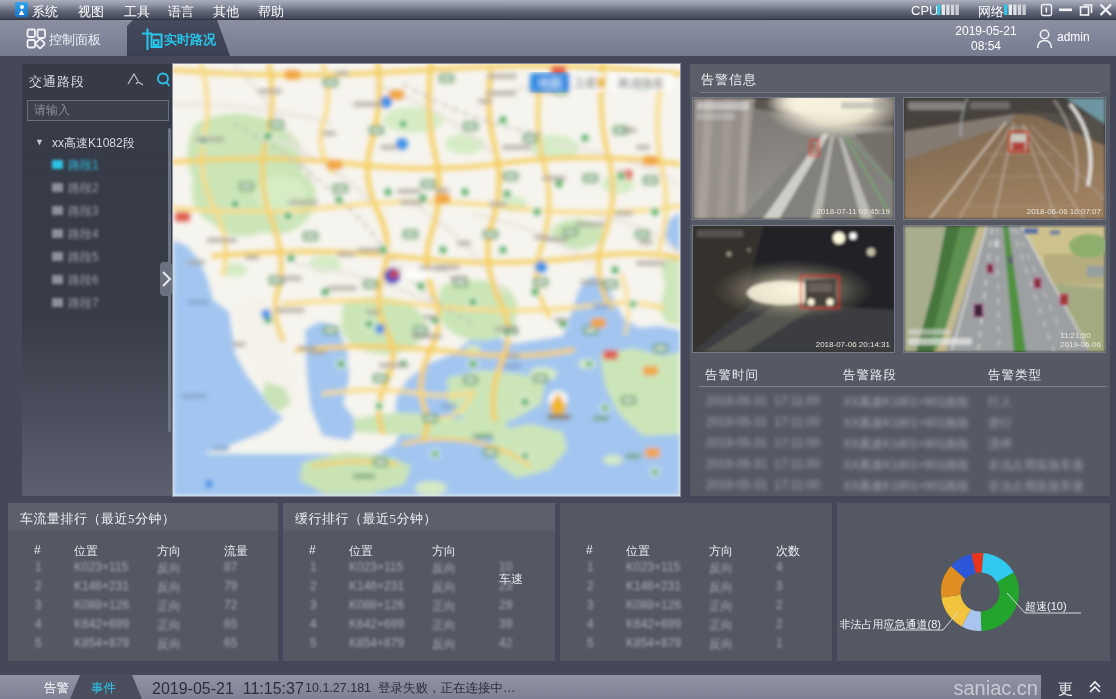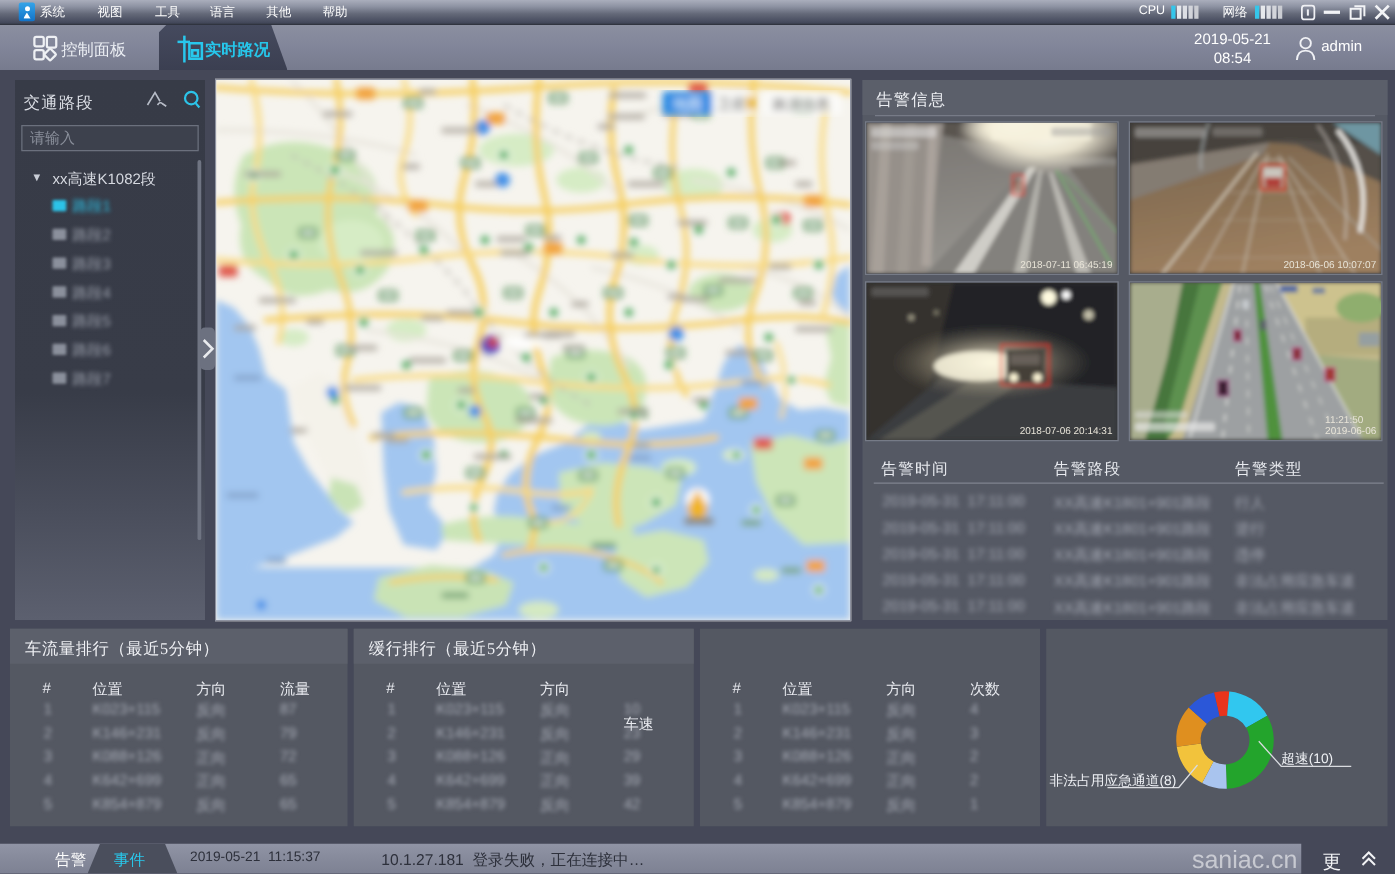--- a/index.html
+++ b/index.html
@@ -4,40 +4,40 @@
 <style>
 * { margin:0; padding:0; box-sizing:border-box; }
 html,body { width:1116px; height:699px; overflow:hidden; background:#454858;
   font-family:"Liberation Sans", sans-serif; }
 .abs { position:absolute; }
 #stage { position:relative; width:1116px; height:699px; }
 
 
 #menubar { left:0; top:0; width:1116px; height:20px;
   background:linear-gradient(180deg,#aaaebc 0%,#8d92a2 28%,#646979 58%,#4a4f61 88%,#3f4456 100%);
-  border-bottom:1px solid #30343f; color:#fff; font-size:10px; }
+  border-bottom:1px solid #30343f; color:#fff; font-size:13px; }
 #menubar .mi { position:absolute; top:3px; color:#fefefe; }
 #appicon { position:absolute; left:15px; top:2px; width:13px; height:15px; border-radius:2px;
   background:linear-gradient(180deg,#35a4e8,#1273c8); }
 #appicon:after{ content:""; position:absolute; left:4.5px; top:3px; width:4px; height:4px; border-radius:50%; background:#fff;}
 #appicon:before{ content:""; position:absolute; left:3.5px; top:8px; width:6px; height:5px; background:#fff; clip-path:polygon(50% 0,100% 100%,0 100%);}
 
 
 #tabbar { left:0; top:20px; width:1116px; height:36px;
   background:linear-gradient(180deg,#8b8fa0 0%,#82869a 45%,#777b8e 100%); }
 #tab-active { position:absolute; left:127px; top:0px; width:103px; height:36px;
   background:linear-gradient(180deg,#454a5e,#3b3f51);
   clip-path:polygon(0 6px, 6px 0, 90px 0, 103px 36px, 0 36px); }
 #tabbar .dt { position:absolute; color:#fff; font-size:12px; text-align:center; }
 
 
 #content { left:0; top:56px; width:1116px; height:619px; background:#454858; }
 
 
-#lpanel { left:12px; top:8px; width:152px; height:432px; background:linear-gradient(180deg,#373b47 0%,#383c48 58%,#4a4e5c 80%,#5c606f 100%); }
+#lpanel { left:22px; top:8px; width:152px; height:432px; background:linear-gradient(180deg,#373b47 0%,#383c48 58%,#4a4e5c 80%,#5c606f 100%); }
 #lpanel .ttl { position:absolute; left:7px; top:9px; color:#dcdfe6; font-size:13px; letter-spacing:1px;}
 #linput { position:absolute; left:5px; top:36px; width:142px; height:21px; border:1px solid #6b707d;
   background:#3d414d; color:#8a8f9b; font-size:12px; line-height:19px; padding-left:6px; }
 
 
 .titem { position:absolute; color:#9ba0ac; font-size:12px; filter:blur(1.6px); }
 .ticon { position:absolute; width:11px; height:9px; background:#8b909c; border-radius:1px; filter:blur(1.4px); }
 
 
 #map { left:172px; top:7px; width:509px; height:434px; background:#f2efe9; overflow:hidden;
@@ -761,21 +761,21 @@
           <text x="188" y="107" font-size="11" fill="#eff1f5" font-family="Liberation Sans">超速(10)</text>
           <text x="104" y="125" font-size="11" fill="#eff1f5" text-anchor="end" font-family="Liberation Sans">非法占用应急通道(8)</text>
         </svg>
       </div>
   </div>
 
   <div class="abs" id="statusbar">
     <div id="stab"></div>
     <span style="position:absolute;left:44px;top:5px;color:#fdfdfd;font-size:12.5px;">告警</span>
     <span style="position:absolute;left:91px;top:5px;color:#29c8ec;font-size:12.5px;">事件</span>
-    <span style="position:absolute;left:152px;top:5px;color:#2d303b;font-size:11px;">2019-05-21&nbsp; 11:15:37</span>
+    <span style="position:absolute;left:152px;top:5px;color:#2d303b;font-size:16px;">2019-05-21&nbsp; 11:15:37</span>
     <span style="position:absolute;left:305px;top:5px;color:#2d303b;font-size:12.5px;">10.1.27.181&nbsp; 登录失败，正在连接中…</span>
     <span style="position:absolute;left:1058px;top:5px;color:#f2f3f5;font-size:15px;">更多</span>
     <svg style="position:absolute;left:1086px;top:4px;" width="18" height="16" viewBox="0 0 18 16">
       <path d="M4,8 L9,3 L14,8 M4,13 L9,8 L14,13" stroke="#f2f3f5" stroke-width="1.6" fill="none"></path>
     </svg>
     <span style="position:absolute;right:3px;top:2px;color:rgba(255,255,255,0.55);font-size:20px;">saniac.cn</span>
   </div>
 </div>
 
 </body></html>

